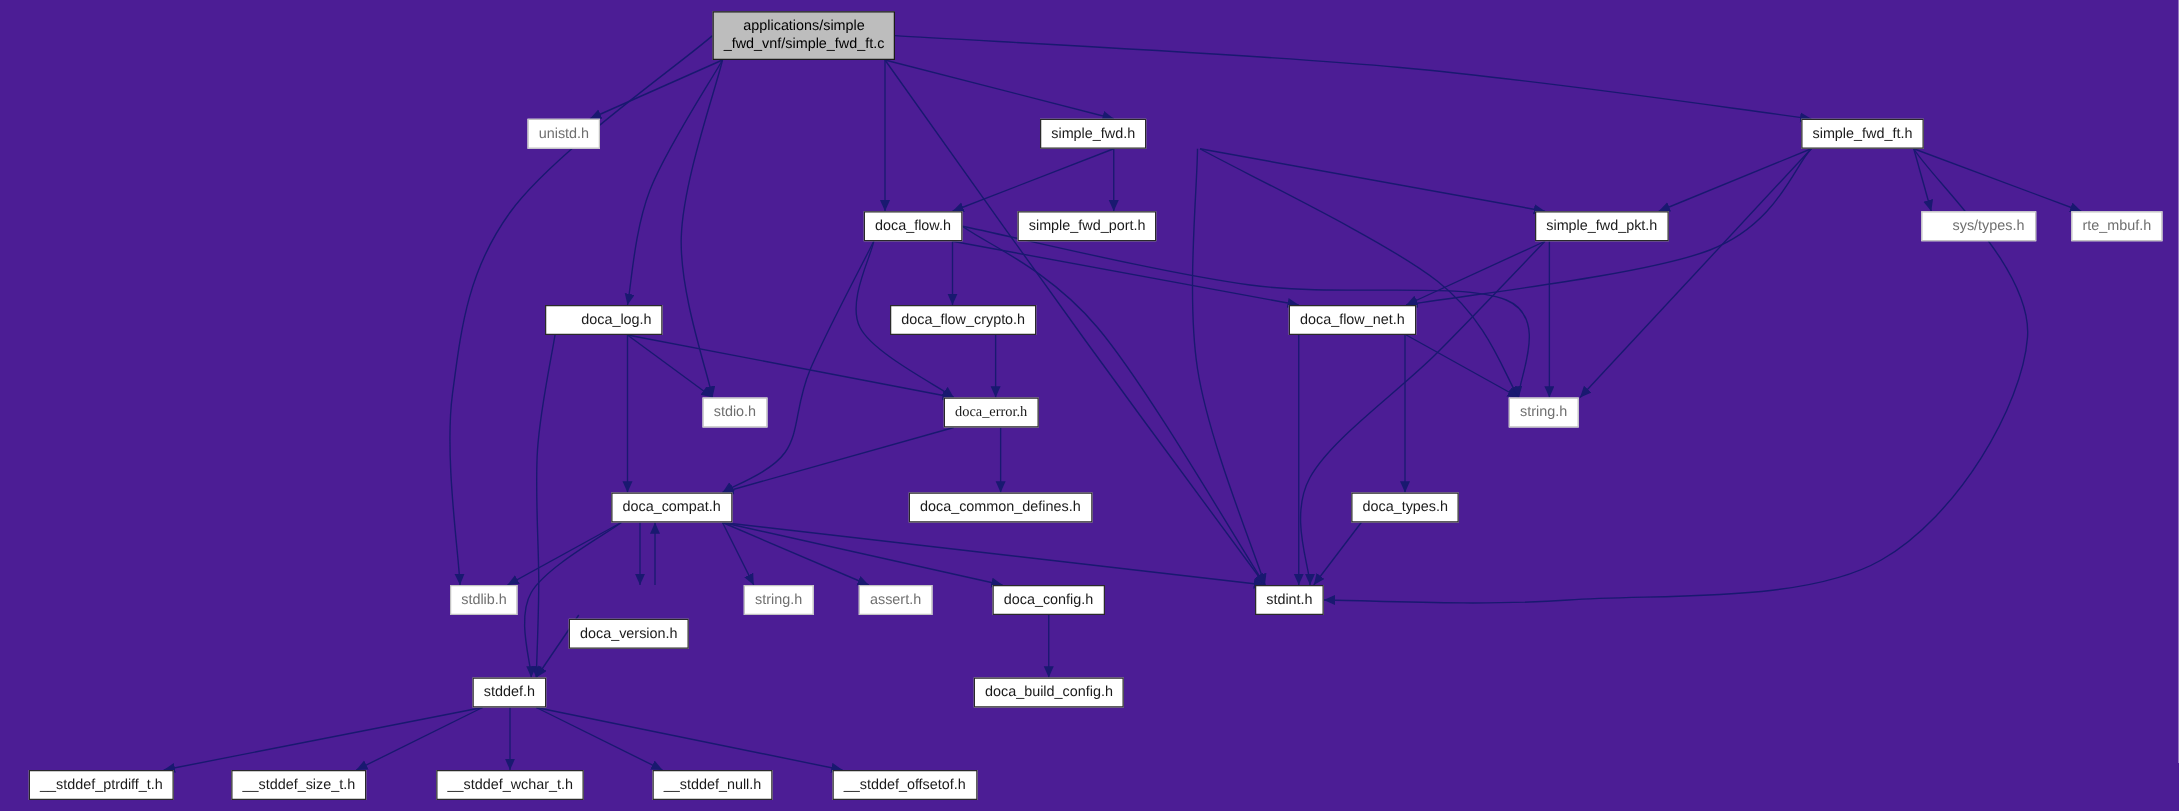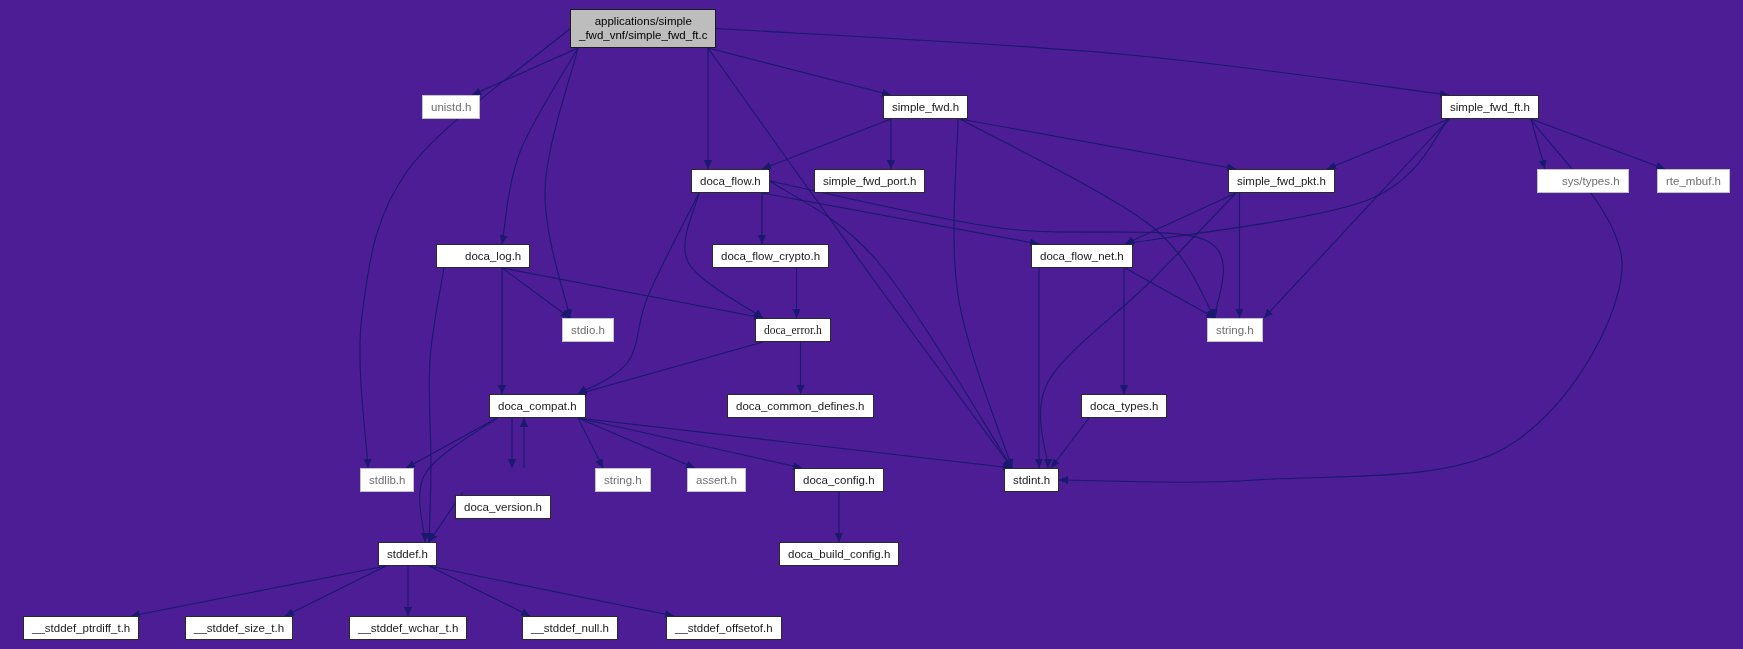--- a/index.html
+++ b/index.html
@@ -104,21 +104,21 @@
       <path d="M386,566 L131,616" fill="none" stroke="#191970" stroke-width="1.1" marker-end="url(#arrowhead)"></path>
       <path d="M386,566 L285,616" fill="none" stroke="#191970" stroke-width="1.1" marker-end="url(#arrowhead)"></path>
       <path d="M408,566 L408,616" fill="none" stroke="#191970" stroke-width="1.1" marker-end="url(#arrowhead)"></path>
       <path d="M429,566 L530,616" fill="none" stroke="#191970" stroke-width="1.1" marker-end="url(#arrowhead)"></path>
       <path d="M429,566 L674,616" fill="none" stroke="#191970" stroke-width="1.1" marker-end="url(#arrowhead)"></path>
     </svg>
 
 <div class="node main" style="top: 9px; left: 570px;">applications/simple
 _fwd_vnf/simple_fwd_ft.c</div>
     <div class="node ext" style="top: 95px; left: 422px;">unistd.h</div>
-    <div class="node box" style="top: 95px; left: 883px;">simple_fwd.h</div>
+    <div class="node box" style="top: 95px; left: 832px;">simple_fwd.h</div>
     <div class="node box" style="top: 95px; left: 1441px;">simple_fwd_ft.h</div>
     <div class="node box" style="top: 169px; left: 691px;">doca_flow.h</div>
     <div class="node box" style="top: 169px; left: 814px;">simple_fwd_port.h</div>
     <div class="node box" style="top: 169px; left: 1228px;">simple_fwd_pkt.h</div>
     <div class="node ext" style="top: 169px; left: 1537px; padding-left: 24px;">sys/types.h</div>
     <div class="node ext" style="top: 169px; left: 1657px;">rte_mbuf.h</div>
     <div class="node box" style="top: 244px; left: 436px; padding-left: 28px;">doca_log.h</div>
     <div class="node box" style="top: 244px; left: 712px;">doca_flow_crypto.h</div>
     <div class="node box" style="top: 244px; left: 1031px;">doca_flow_net.h</div>
     <div class="node ext" style="top: 318px; left: 562px;">stdio.h</div>

